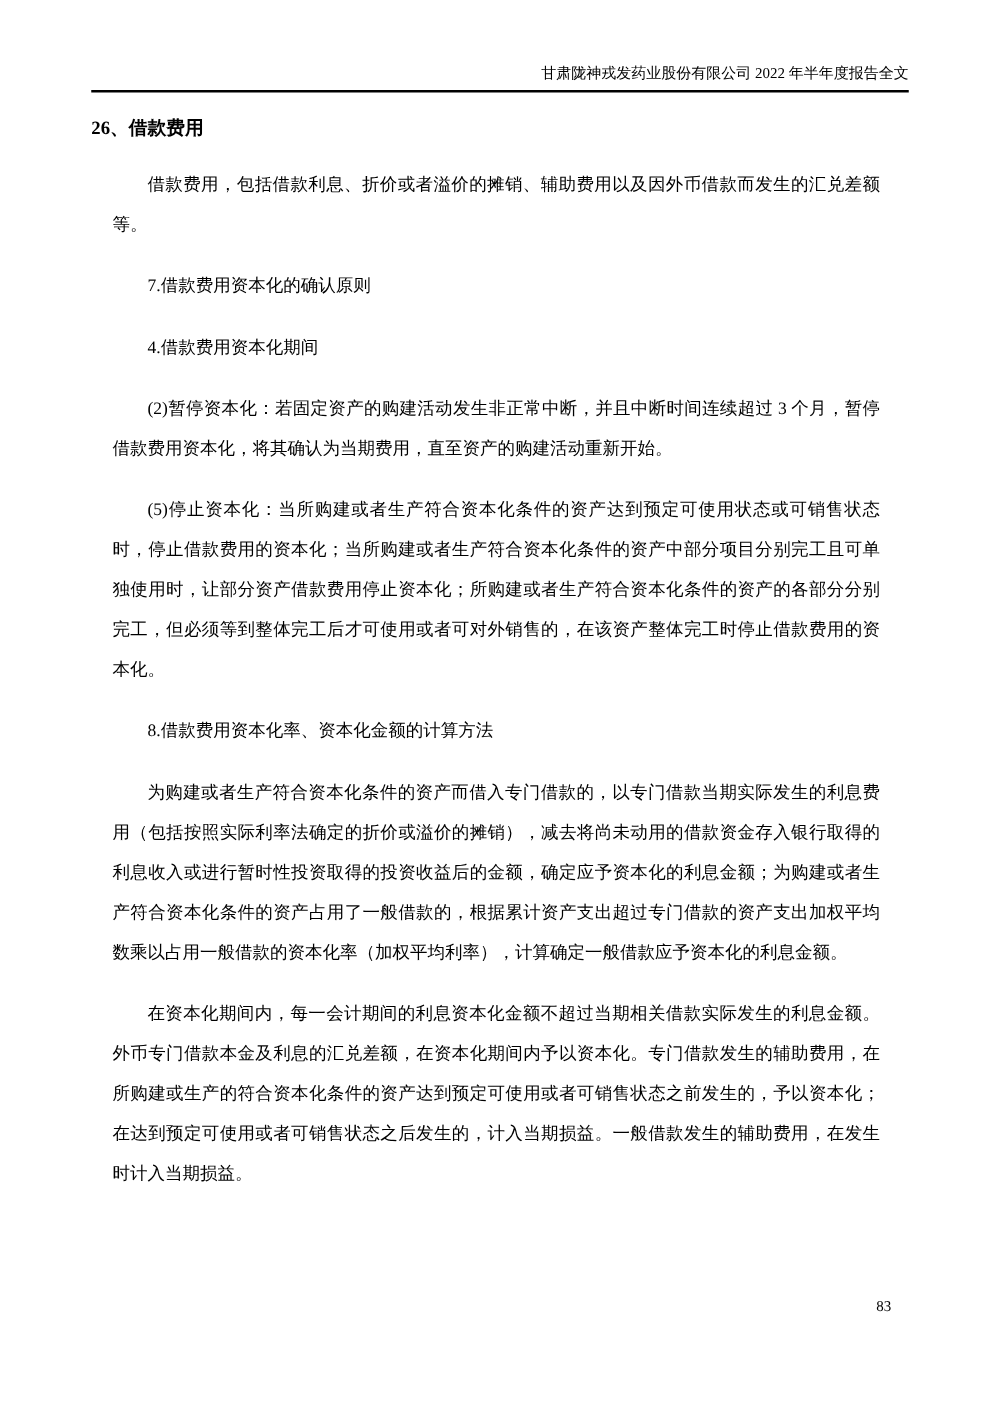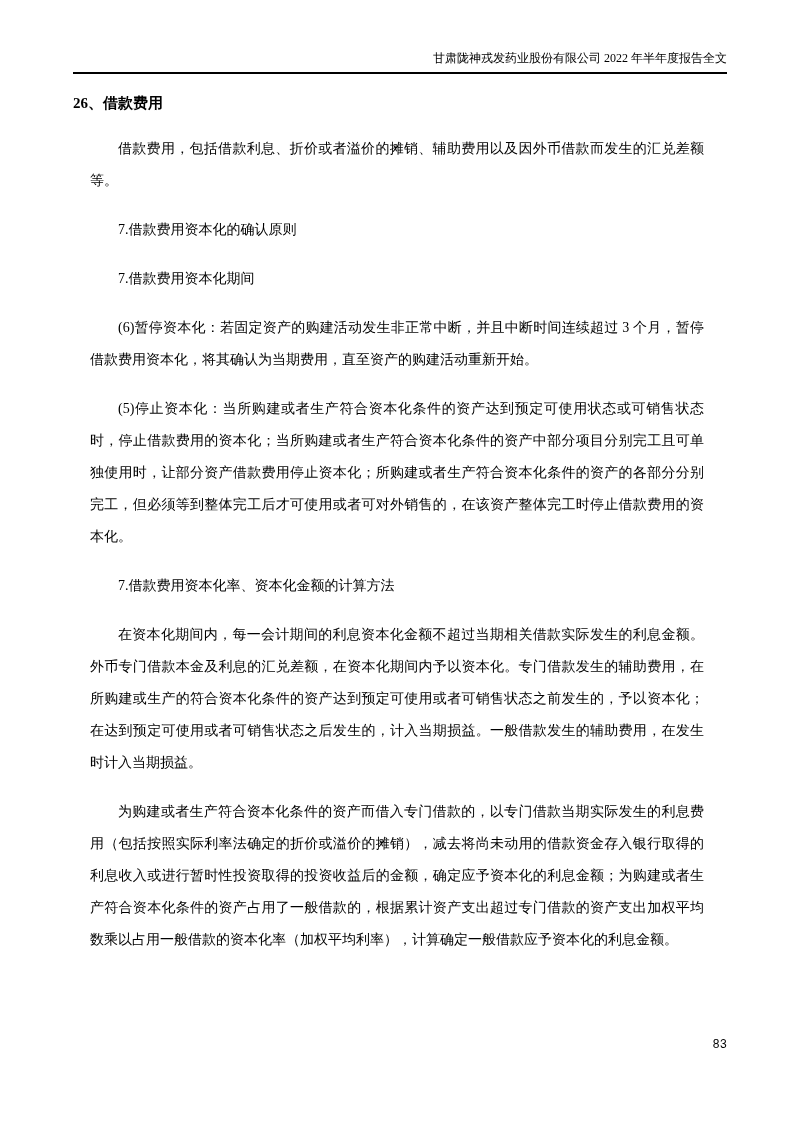--- a/index.html
+++ b/index.html
@@ -51,46 +51,45 @@
     margin: 17px;
     font-size: 14px;
     line-height: 32px;
     text-align: justify;
     text-justify: inter-ideograph;
     text-indent: 2em;
   }
   .page-number {
     position: absolute;
     top: 1038px;
-    right: 66px;
+    right: 80px;
     font-size: 12px;
     line-height: 14px;
     text-align: right;
-    font-family: Liberation Mono, monospace;
   }
 </style>
 </head>
 <body>
 
 <div class="page">
 
   <div class="page-header">
     <span>甘肃陇神戎发药业股份有限公司 2022 年半年度报告全文</span>
   </div>
 
   <div class="header-rule"></div>
 
   <div class="content">
     <h2 class="section-title">26、借款费用</h2>
 
     <p>借款费用，包括借款利息、折价或者溢价的摊销、辅助费用以及因外币借款而发生的汇兑差额等。</p>
     <p>7.借款费用资本化的确认原则</p>
-    <p>7.借款费用资本化期间</p>
-    <p>(6)暂停资本化：若固定资产的购建活动发生非正常中断，并且中断时间连续超过 3 个月，暂停借款费用资本化，将其确认为当期费用，直至资产的购建活动重新开始。</p>
+    <p>4.借款费用资本化期间</p>
+    <p>(2)暂停资本化：若固定资产的购建活动发生非正常中断，并且中断时间连续超过 3 个月，暂停借款费用资本化，将其确认为当期费用，直至资产的购建活动重新开始。</p>
     <p>(5)停止资本化：当所购建或者生产符合资本化条件的资产达到预定可使用状态或可销售状态时，停止借款费用的资本化；当所购建或者生产符合资本化条件的资产中部分项目分别完工且可单独使用时，让部分资产借款费用停止资本化；所购建或者生产符合资本化条件的资产的各部分分别完工，但必须等到整体完工后才可使用或者可对外销售的，在该资产整体完工时停止借款费用的资本化。</p>
-    <p>7.借款费用资本化率、资本化金额的计算方法</p>
+    <p>8.借款费用资本化率、资本化金额的计算方法</p>
+    <p>为购建或者生产符合资本化条件的资产而借入专门借款的，以专门借款当期实际发生的利息费用（包括按照实际利率法确定的折价或溢价的摊销），减去将尚未动用的借款资金存入银行取得的利息收入或进行暂时性投资取得的投资收益后的金额，确定应予资本化的利息金额；为购建或者生产符合资本化条件的资产占用了一般借款的，根据累计资产支出超过专门借款的资产支出加权平均数乘以占用一般借款的资本化率（加权平均利率），计算确定一般借款应予资本化的利息金额。</p>
     <p>在资本化期间内，每一会计期间的利息资本化金额不超过当期相关借款实际发生的利息金额。外币专门借款本金及利息的汇兑差额，在资本化期间内予以资本化。专门借款发生的辅助费用，在所购建或生产的符合资本化条件的资产达到预定可使用或者可销售状态之前发生的，予以资本化；在达到预定可使用或者可销售状态之后发生的，计入当期损益。一般借款发生的辅助费用，在发生时计入当期损益。</p>
-    <p>为购建或者生产符合资本化条件的资产而借入专门借款的，以专门借款当期实际发生的利息费用（包括按照实际利率法确定的折价或溢价的摊销），减去将尚未动用的借款资金存入银行取得的利息收入或进行暂时性投资取得的投资收益后的金额，确定应予资本化的利息金额；为购建或者生产符合资本化条件的资产占用了一般借款的，根据累计资产支出超过专门借款的资产支出加权平均数乘以占用一般借款的资本化率（加权平均利率），计算确定一般借款应予资本化的利息金额。</p>
   </div>
 
   <div class="page-number">83</div>
 
 </div>
 
 </body></html>

